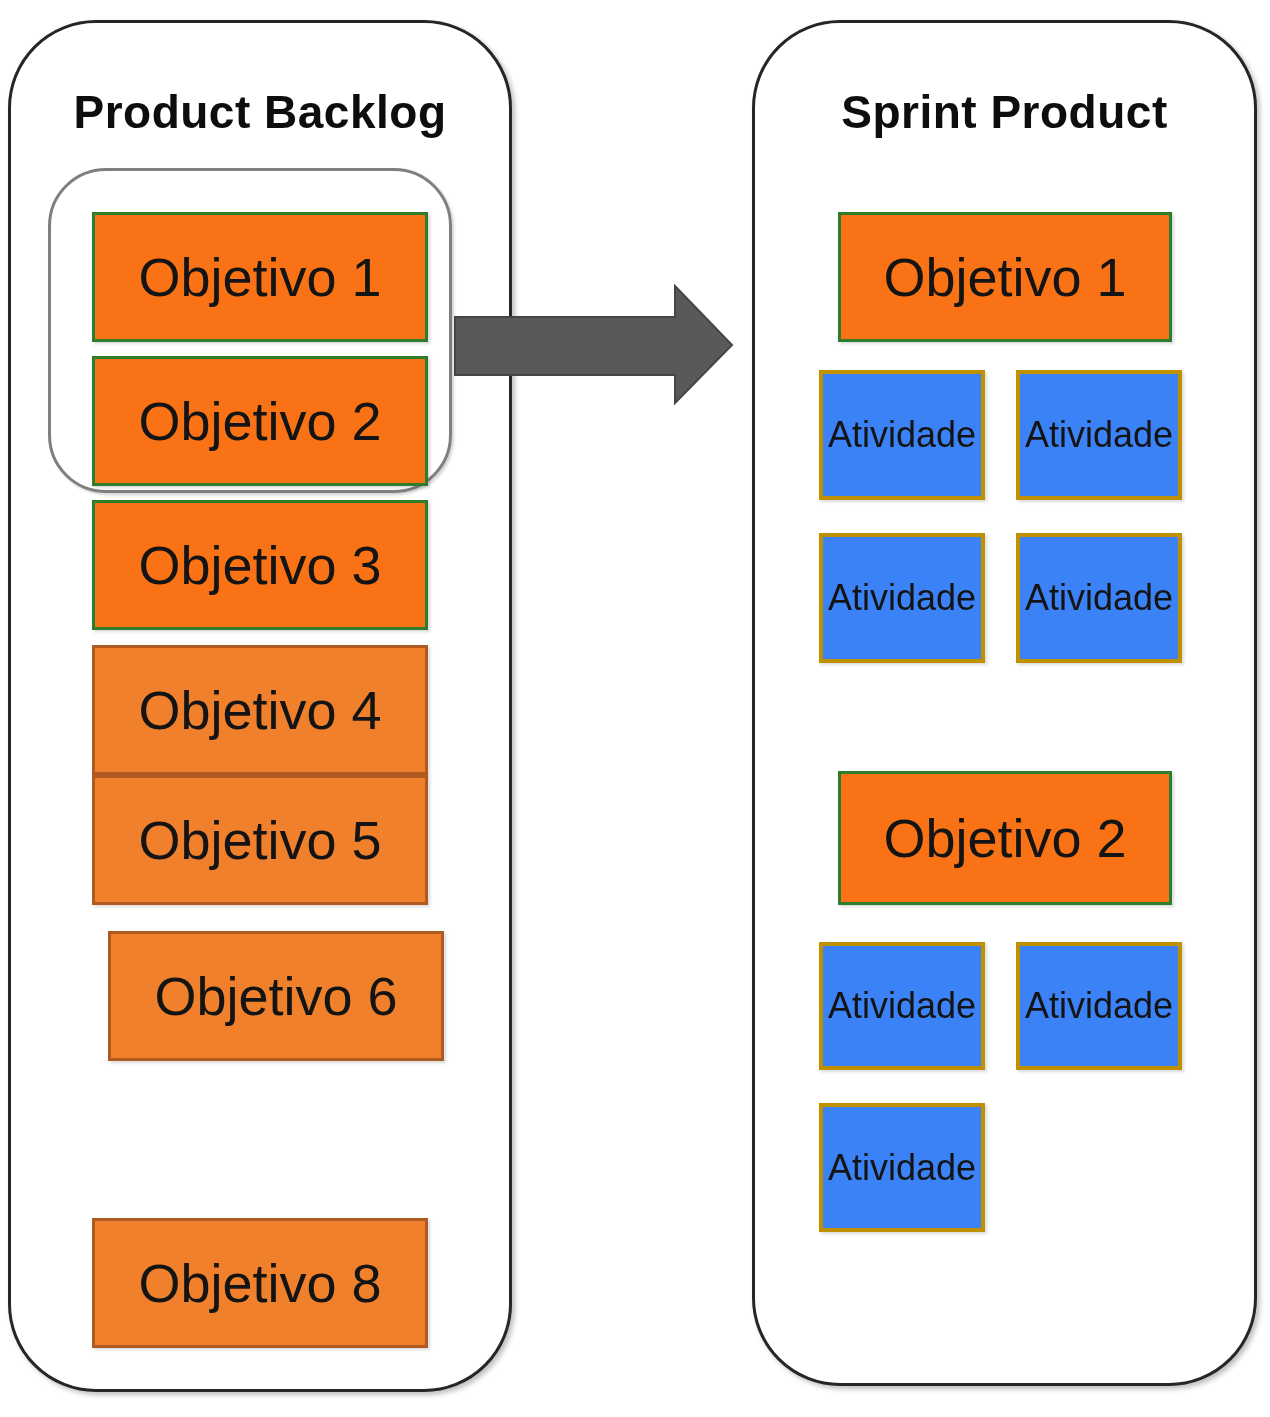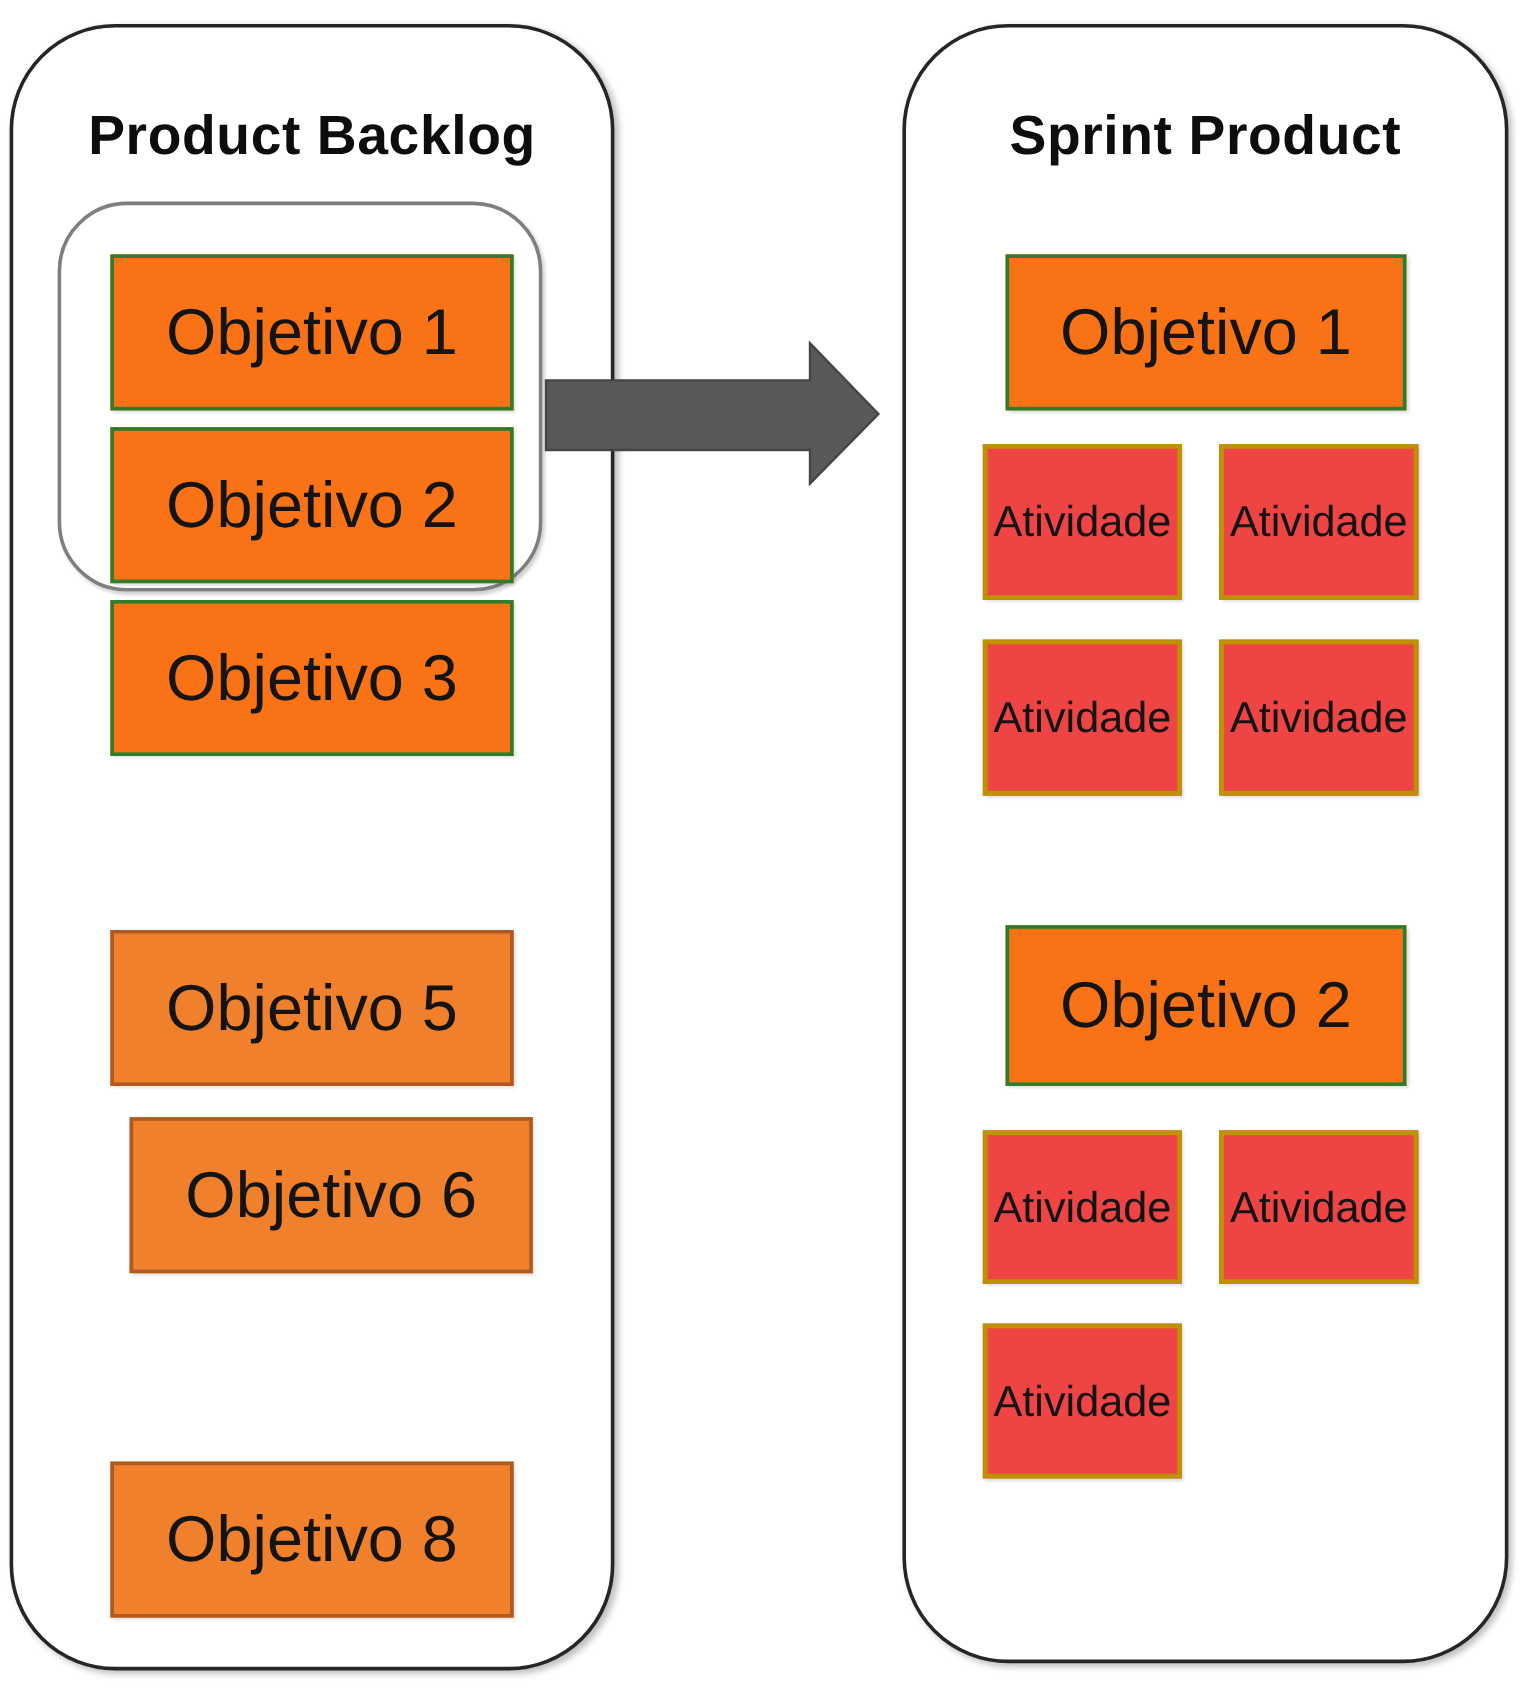--- a/index.html
+++ b/index.html
@@ -49,21 +49,21 @@
     align-items: center;
     justify-content: center;
     color: #141414;
     box-shadow: 2px 2px 3px rgba(0,0,0,0.15);
   }
   .box.obj { font-size: 54px; border-width: 3px; border-style: solid; }
   .box.act { font-size: 36px; border-width: 4px; border-style: solid; }
 
   .box[data-color="green"]  { background: #f97316; border-color: #2e7d2c; }
   .box[data-color="orange"] { background: #f0802c; border-color: #ae5a21; }
-  .box[data-color="yellow"] { background: #ef4444; border-color: #bf9000; }
+  .box[data-color="yellow"] { background: #3b82f6; border-color: #bf9000; }
 
   
   .pb { left: 92px; width: 336px; height: 130px; }
   .pb-0 { top: 212px; }
   .pb-1 { top: 356px; }
   .pb-2 { top: 500px; }
   .pb-3 { top: 645px; }
   .pb-4 { top: 775px; }
   .pb-5 { top: 931px; margin-left: 16px; }
   .pb-6 { top: 1074px; }
@@ -98,20 +98,21 @@
 
   <section class="panel" id="left-panel">
     <h2 class="panel-title">Product Backlog</h2>
   </section>
 
   <div class="group-outline"></div>
 
   <div class="box obj pb pb-0" data-color="green">Objetivo 1</div>
   <div class="box obj pb pb-1" data-color="green">Objetivo 2</div>
   <div class="box obj pb pb-2" data-color="green">Objetivo 3</div>
+  <div class="box obj pb pb-3" data-color="orange">Objetivo 4</div>
   <div class="box obj pb pb-4" data-color="orange">Objetivo 5</div>
   <div class="box obj pb pb-5" data-color="orange">Objetivo 6</div>
   <div class="box obj pb pb-7" data-color="orange">Objetivo 8</div>
 
   <svg class="arrow-svg" viewBox="0 0 282 122" xmlns="http://www.w3.org/2000/svg" aria-hidden="true">
     <polygon points="2,33 222,33 222,2 279,61 222,119 222,91 2,91"></polygon>
   </svg>
 
   <section class="panel" id="right-panel">
     <h2 class="panel-title">Sprint Product</h2>

